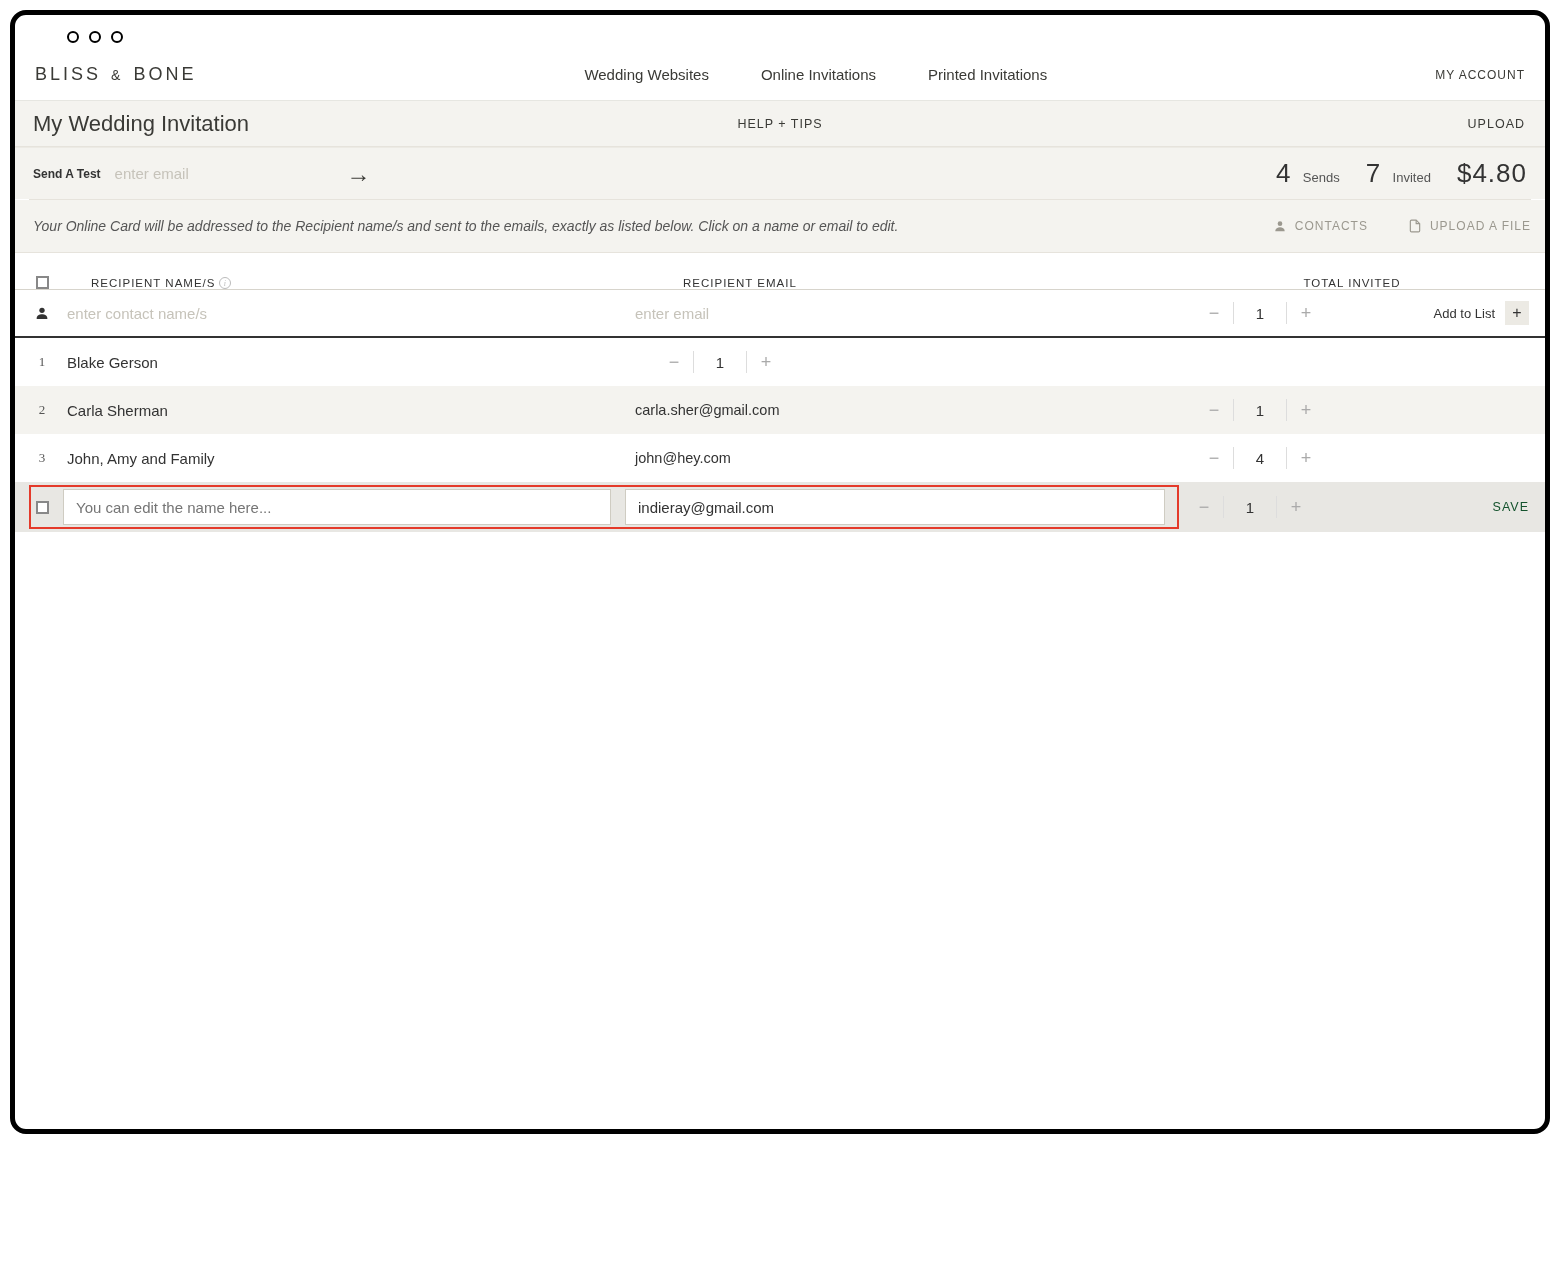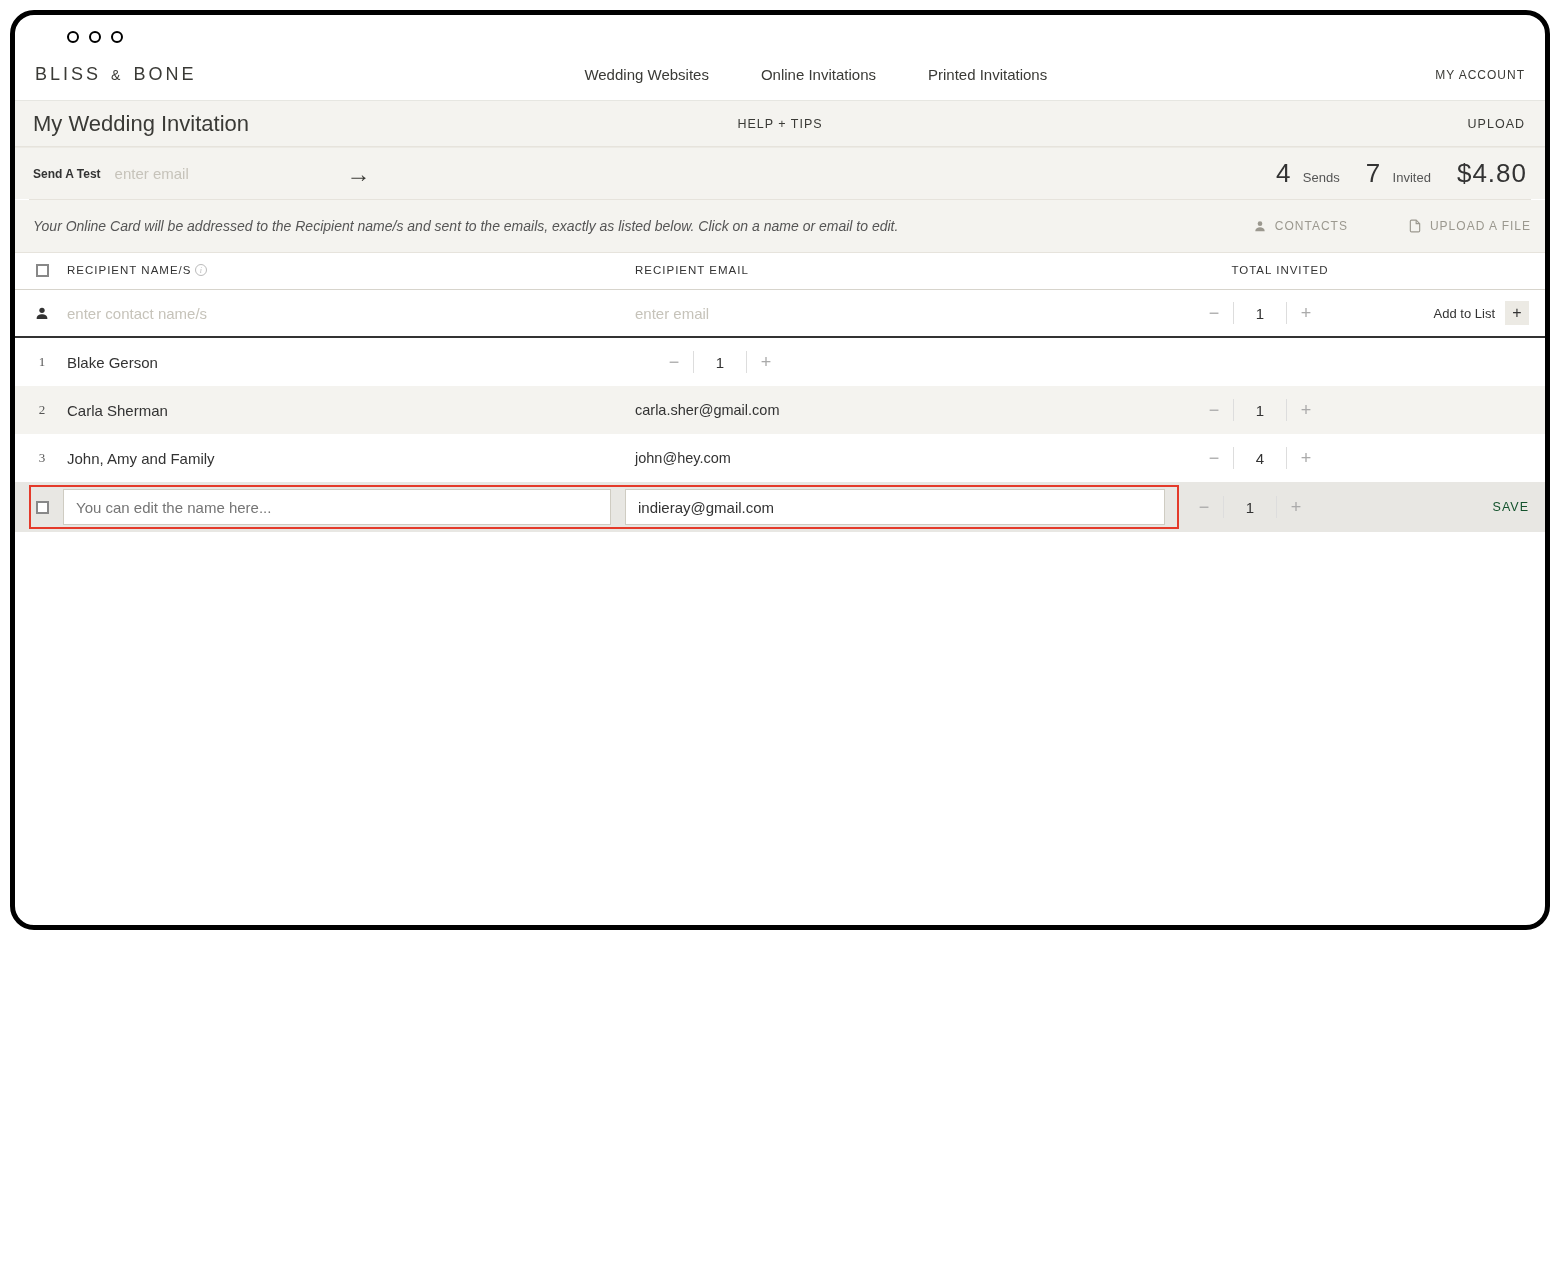--- a/index.html
+++ b/index.html
@@ -1,18 +1,18 @@
 <!DOCTYPE html>
 <html><head>
 <meta charset="utf-8">
 <style>
 * { margin:0; padding:0; box-sizing:border-box; }
 body { font-family: -apple-system, BlinkMacSystemFont, "Segoe UI", Helvetica, Arial, sans-serif; background:#fff; color:#333; }
 .outer-wrap { width:1560px; height:1268px; display:flex; align-items:flex-start; justify-content:center; padding:10px; }
-.window { width:1540px; height:920px; border:5px solid #000; border-radius:24px; background:#fff; overflow:hidden; position:relative; }
+.window { width:1540px; height:1124px; border:5px solid #000; border-radius:16px; background:#fff; overflow:hidden; position:relative; }
 .window-dots { display:flex; gap:10px; padding:16px 52px 6px; }
 .window-dot { width:12px; height:12px; border:2px solid #000; border-radius:50%; background:#fff; }
 .topbar { display:flex; align-items:center; justify-content:space-between; padding:0 14px 0 14px; height:52px; border-bottom:1px solid #e6e6e1; }
 .brand { letter-spacing:3px; font-size:18px; color:#3a3a36; font-weight:400; padding-left:6px; }
 .brand .amp { font-size:14px; vertical-align:middle; padding:0 2px; }
 .topnav { display:flex; gap:52px; }
 .topnav a { color:#3a3a36; font-size:15px; text-decoration:none; cursor:pointer; }
 .my-account { font-size:12px; letter-spacing:1px; color:#3a3a36; cursor:pointer; padding-right:6px; }
 .subheader { display:flex; align-items:center; justify-content:space-between; background:#f4f3ef; height:46px; padding:0 14px; border-bottom:1px solid #e6e3dc; }
 .sub-left { font-size:22px; color:#3a3a36; padding-left:4px; }
@@ -23,24 +23,24 @@
 .send-input { flex:0 0 200px; border:none; background:transparent; font-size:15px; color:#aaa; outline:none; }
 .send-input::placeholder { color:#c6c3ba; }
 .send-arrow { color:#3a3a36; font-size:24px; padding-left:32px; cursor:pointer; line-height:1; }
 .send-stats { margin-left:auto; display:flex; align-items:flex-start; gap:26px; padding-right:4px; }
 .stat-num { font-size:26px; color:#333; }
 .stat-label { font-size:13px; color:#555; padding-left:8px; }
 .price { font-size:26px; color:#333; letter-spacing:1px; }
 .divider-thin { height:1px; background:#e6e3dc; margin:0 14px; }
 .helprow { display:flex; align-items:center; background:#f4f3ef; padding:0 14px; height:52px; }
 .help-text { font-style:italic; color:#555; font-size:14px; padding-left:4px; }
-.help-actions { margin-left:auto; display:flex; gap:60px; }
+.help-actions { margin-left:auto; display:flex; gap:40px; }
 .mini-action { display:flex; align-items:center; gap:8px; color:#9b988f; font-size:12px; letter-spacing:1px; cursor:pointer; }
 .mini-icon { width:14px; height:14px; display:inline-block; }
-.columns-head { display:flex; align-items:flex-start; height:38px; padding:11px 14px; border-top:1px solid #e6e3dc; border-bottom:1px solid #d7d4cc; background:#fff; }
+.columns-head { display:flex; align-items:flex-end; height:38px; padding:0 14px; border-top:1px solid #e6e3dc; border-bottom:1px solid #d7d4cc; background:#fff;gap:24px; }
 .col-check { width:26px; display:flex; align-items:center; justify-content:center; }
 .cb { width:13px; height:13px; border:2px solid #888; background:#fff; cursor:pointer; }
 .col-name-head { flex:0 0 580px; font-size:11.5px; letter-spacing:1px; color:#333; padding-left:12px; display:flex; align-items:center; gap:4px; }
 .info-i { width:12px; height:12px; border:1px solid #bbb; border-radius:50%; font-size:8px; color:#bbb; display:inline-flex; align-items:center; justify-content:center; font-style:italic; font-family:Georgia,serif; }
 .col-email-head { flex:0 0 540px; font-size:11.5px; letter-spacing:1px; color:#333; }
 .col-total-head { flex:1; font-size:11.5px; letter-spacing:1px; color:#333; text-align:center; max-width:170px; margin-left:20px; }
 .add-row { display:flex; align-items:center; height:48px; padding:0 14px; background:#fff; border-bottom:2px solid #333; }
 .add-icon { width:26px; display:flex; justify-content:center; }
 .person-svg { width:16px; height:16px; }
 .add-name-input, .add-email-input { border:none; background:transparent; outline:none; font-size:15px; }

